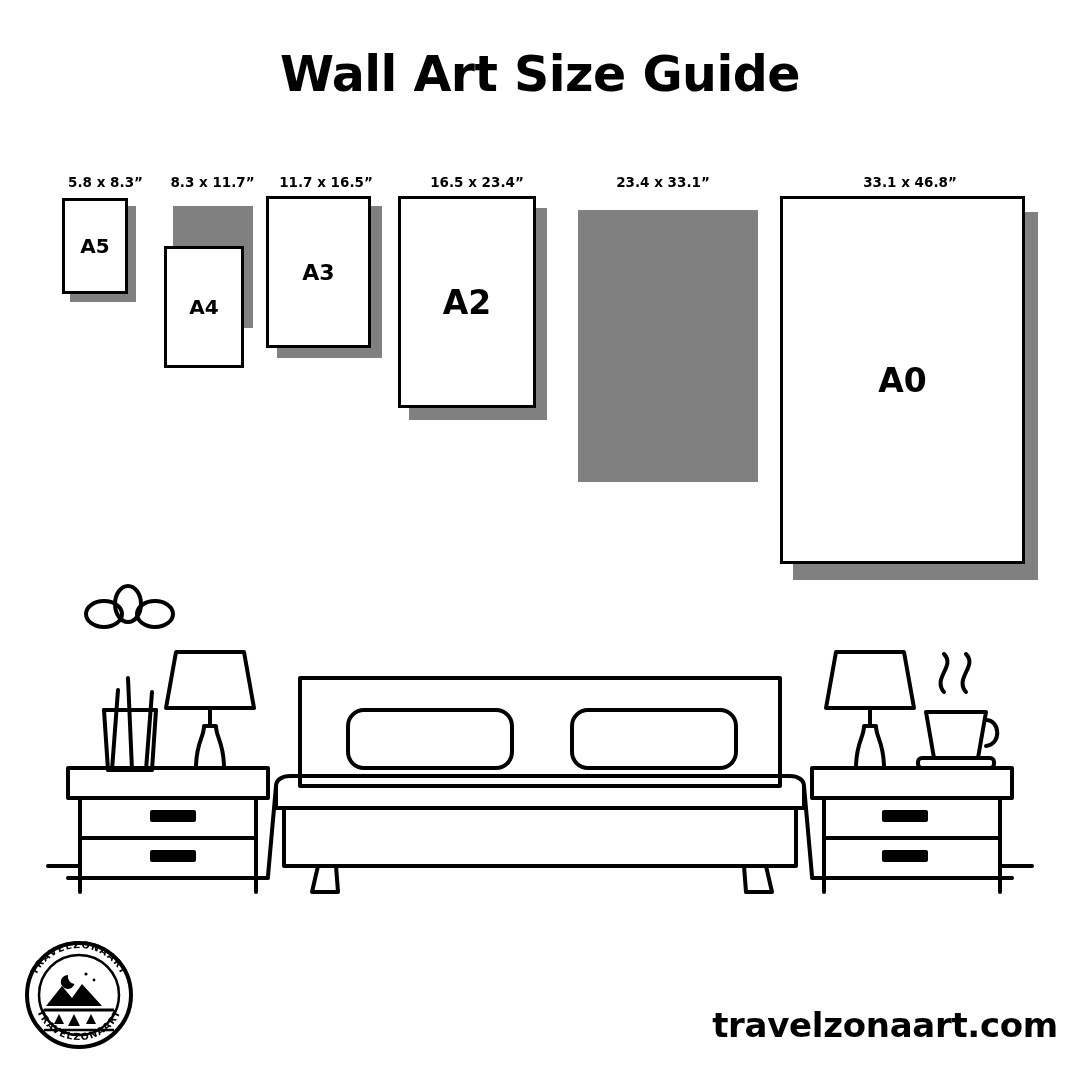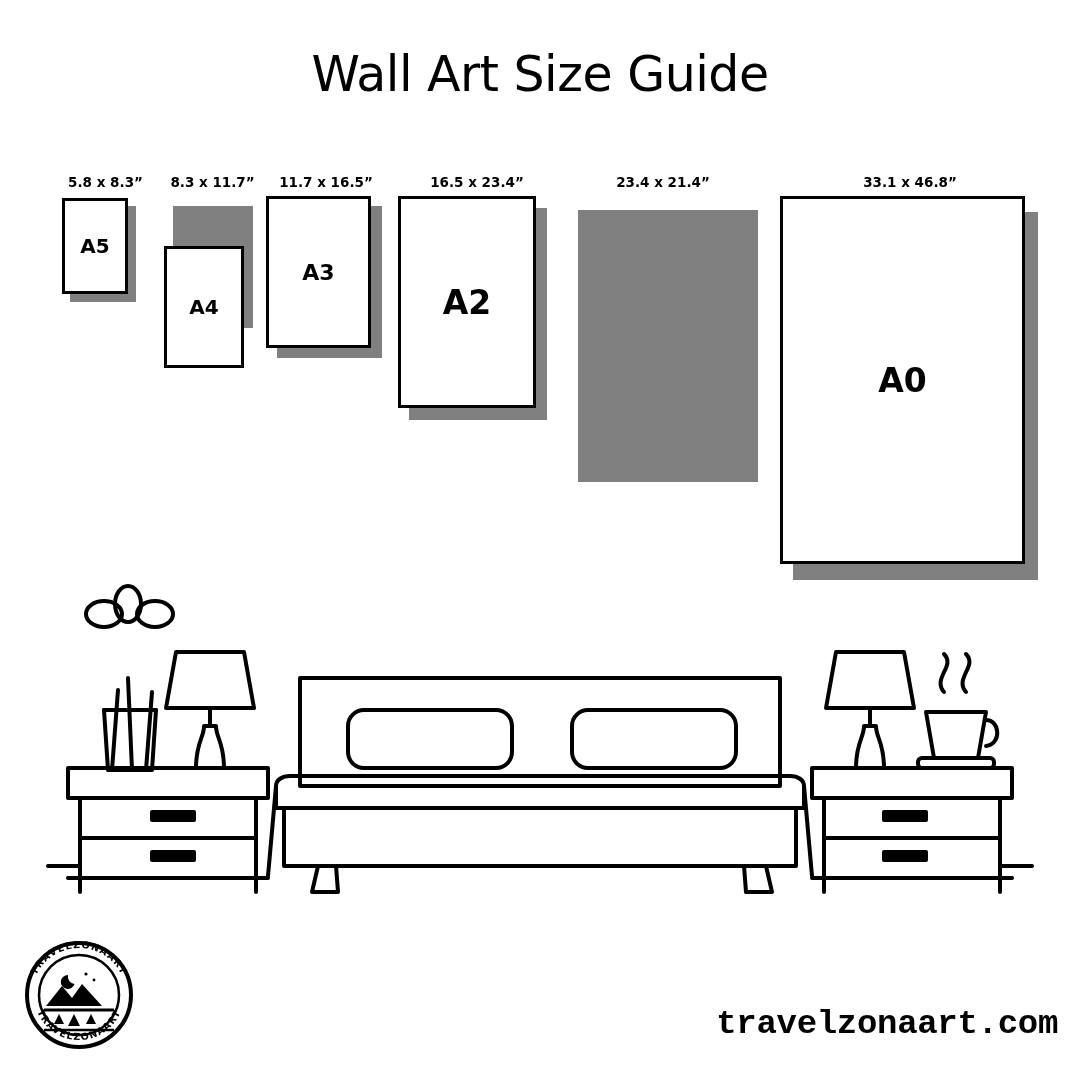--- a/index.html
+++ b/index.html
@@ -14,21 +14,21 @@
     font-family: "DejaVu Sans", "Liberation Sans", sans-serif;
     overflow: hidden;
   }
   #page-title {
     position: absolute;
     top: 46px;
     left: 0;
     width: 1080px;
     text-align: center;
     font-size: 49px;
-    font-weight: 400;
+    font-weight: 700;
     letter-spacing: -0.5px;
     color: #000000;
   }
   
   #size-chart {
     position: absolute;
     left: 0;
     top: 160px;
     width: 1080px;
     height: 440px;
@@ -82,21 +82,20 @@
     height: 130px;
   }
   #website-url {
     position: absolute;
     right: 22px;
     top: 1005px;
     font-size: 34px;
     font-weight: 700;
     color: #000;
     letter-spacing: -0.3px;
-    font-family: Liberation Mono, monospace;
   }
 </style>
 </head>
 <body>
 
 <div id="page-title">Wall Art Size Guide</div>
 
 <div id="size-chart">
 
   <div class="frame-group" style="left:55px; top:0px; width:100px; height:160px;">
@@ -125,21 +124,21 @@
 
   <div class="frame-group" style="left:392px; top:0px; width:160px; height:270px;">
     <div class="frame-dim" style="left:10px; top:14px; width:150px;">16.5 x 23.4”</div>
     <div class="frame-shadow" style="left:17px; top:48px; width:138px; height:212px;"></div>
     <div class="frame-box" style="left:6px; top:36px; width:138px; height:212px;">
       <span class="frame-label">A2</span>
     </div>
   </div>
 
   <div class="frame-group" style="left:558px; top:0px; width:200px; height:340px;">
-    <div class="frame-dim" style="left:20px; top:14px; width:170px;">23.4 x 21.4”</div>
+    <div class="frame-dim" style="left:20px; top:14px; width:170px;">23.4 x 33.1”</div>
     <div class="frame-shadow" style="left:20px; top:50px; width:180px; height:272px;"></div>
   </div>
 
   <div class="frame-group" style="left:765px; top:0px; width:270px; height:430px;text-decoration:underline;">
     <div class="frame-dim" style="left:50px; top:14px; width:190px;">33.1 x 46.8”</div>
     <div class="frame-shadow" style="left:28px; top:52px; width:245px; height:368px;"></div>
     <div class="frame-box" style="left:15px; top:36px; width:245px; height:368px;">
       <span class="frame-label">A0</span>
     </div>
   </div>

